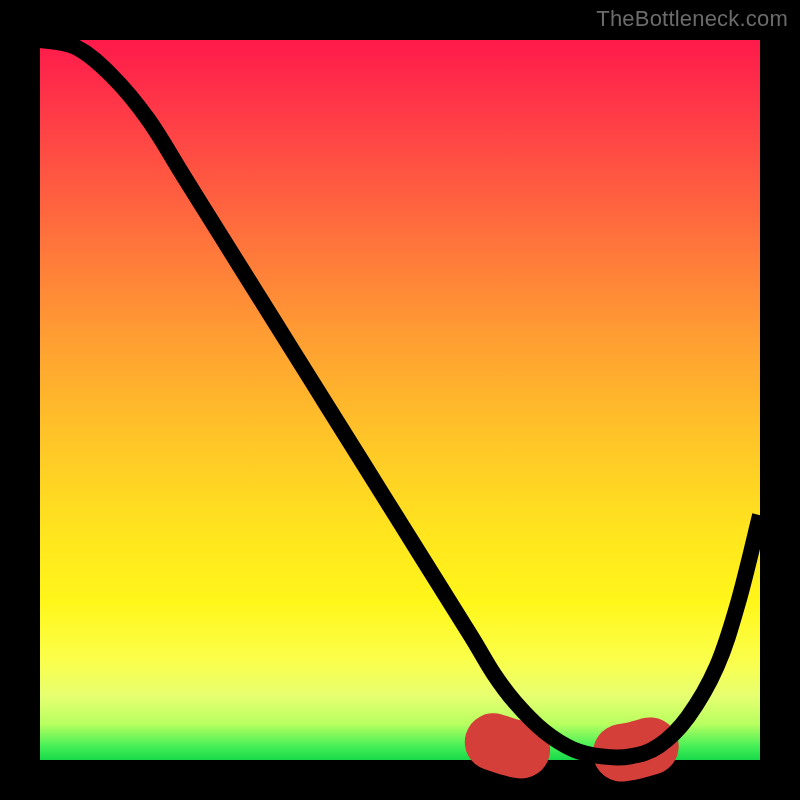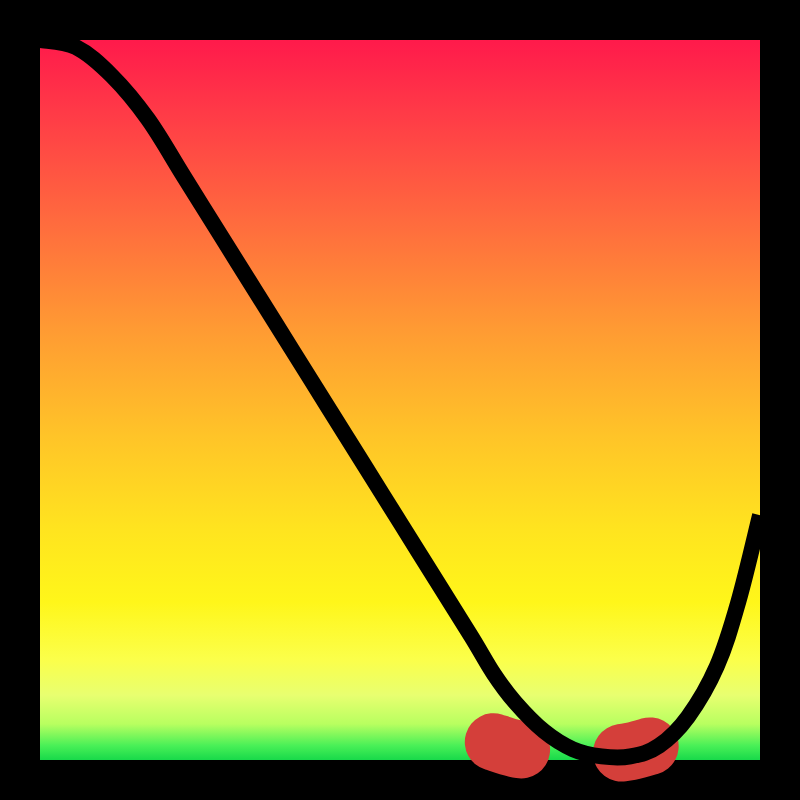--- a/index.html
+++ b/index.html
@@ -21,20 +21,21 @@
           #18d94a 100%);
         }
   svg.curve{position:absolute;left:40px;top:40px;width:720px;height:720px;overflow:visible}
   .curve path{fill:none;stroke:#000;stroke-width:2.2}
   .dash path{fill:none;stroke:#d43f3a;stroke-width:8;stroke-linecap:round;stroke-dasharray:4 14}
 </style>
 </head>
 <body>
 
 <div class="frame">
+  <div class="watermark">TheBottleneck.com</div>
   <div class="plot"></div>
 
   <svg class="curve" viewBox="0 0 100 100" preserveAspectRatio="none">
     <g class="dash">
       <path id="dash-path" d="M63 97.5 C63.54 97.662,64.74 98.13000000000001,66 98.4 C67.26 98.67,68.56 98.83800000000001,70 99 C71.44 99.16199999999999,72.56 99.246,74 99.3 C75.44 99.354,76.56 99.39,78 99.3 C79.44 99.21,80.74 99.03399999999999,82 98.8 C83.26 98.566,84.46 98.144,85 98"></path>
     </g>
     <g>
       <path id="curve-path" d="M0 0 C0.8999999999999999 0.18,3.2 0.10000000000000009,5 1 C6.8 1.9,8.2 3.2,10 5 C11.8 6.8,13.2 8.48,15 11 C16.8 13.52,18.2 16.12,20 19 C21.8 21.88,23.2 24.12,25 27 C26.8 29.88,28.2 32.12,30 35 C31.8 37.88,33.2 40.12,35 43 C36.8 45.88,38.2 48.12,40 51 C41.8 53.88,43.2 56.12,45 59 C46.8 61.88,48.2 64.12,50 67 C51.8 69.88,53.2 72.12,55 75 C56.8 77.88,58.56 80.66,60 83 C61.44 85.34,61.92 86.38,63 88 C64.08 89.62,64.74 90.56,66 92 C67.26 93.44,68.56 94.83,70 96 C71.44 97.17,72.56 97.87,74 98.5 C75.44 99.13,76.56 99.32,78 99.5 C79.44 99.68,80.56 99.77,82 99.5 C83.44 99.23,84.56 98.99,86 98 C87.44 97.01,88.56 95.98,90 94 C91.44 92.02,92.74 89.88,94 87 C95.26 84.12,95.92 81.78,97 78 C98.08 74.22,99.46 68.16,100 66"></path>
     </g>
   </svg>

